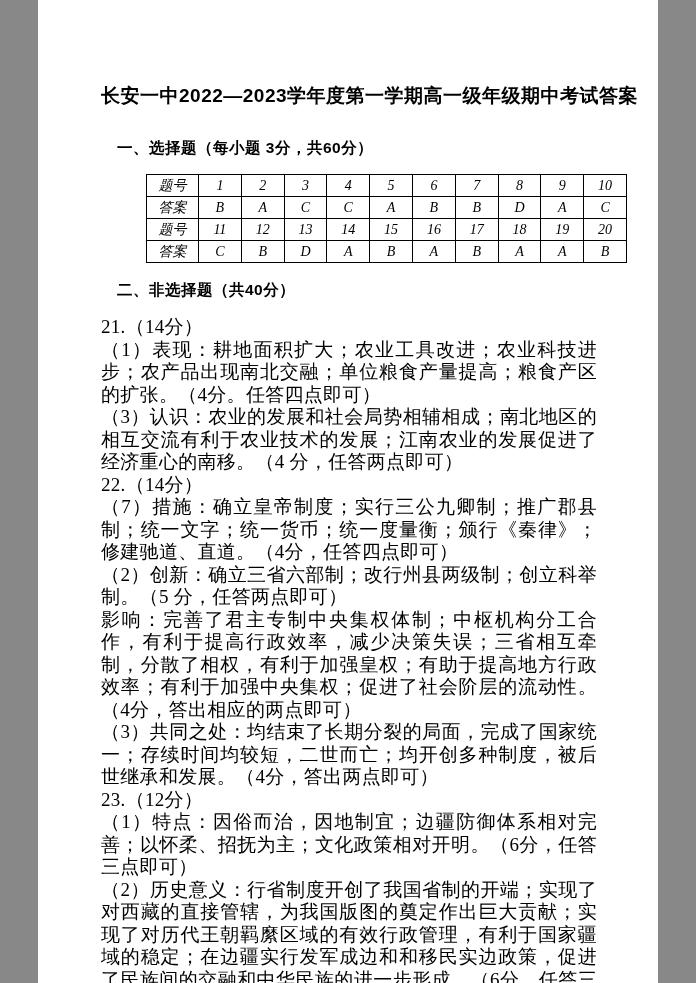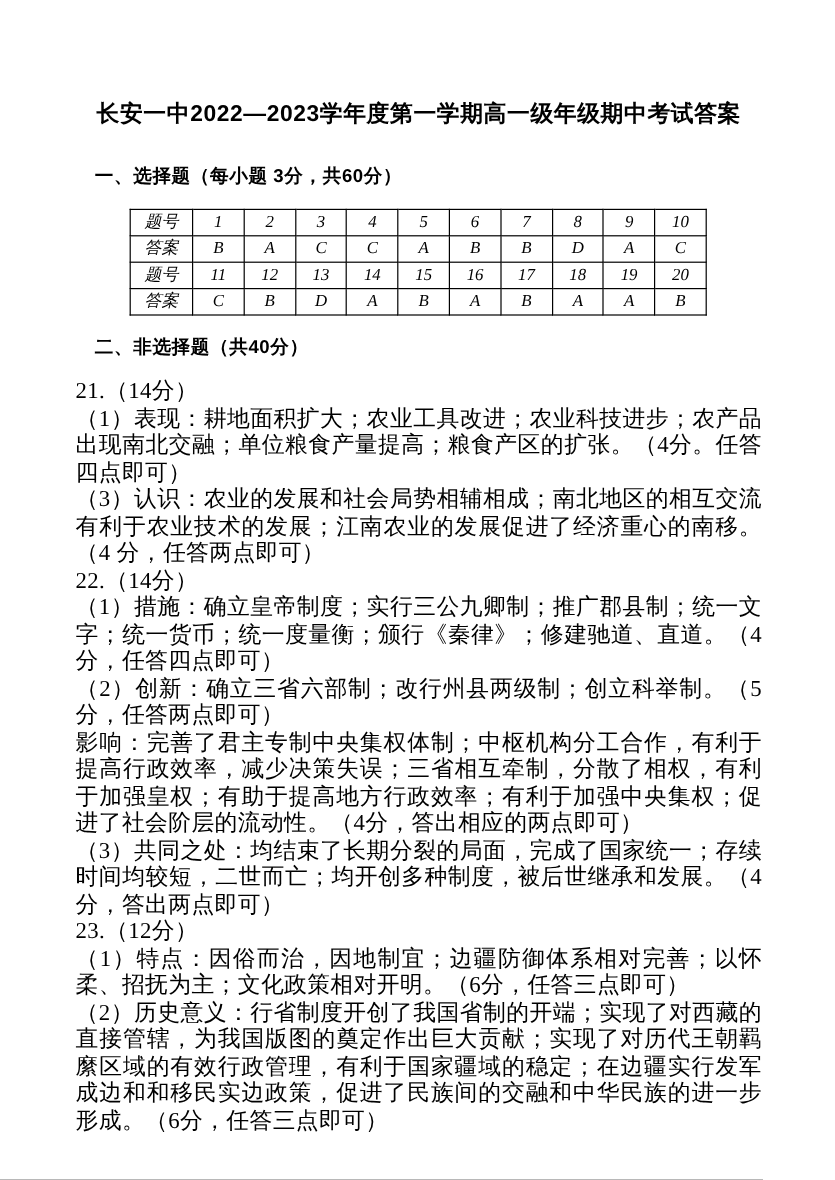--- a/index.html
+++ b/index.html
@@ -1,18 +1,18 @@
 <!DOCTYPE html>
 <html><head>
 <meta charset="utf-8">
 <style>
   html, body { margin: 0; padding: 0; background: #888; }
   .page {
     position: relative;
-    width: 696px;
+    width: 620px;
     height: 983px;
     margin: 0 auto;
     background: #ffffff;
     color: #000000;
     font-family: "Liberation Serif", serif;
     box-sizing: border-box;
     padding: 84px 61px 0 63px;
     overflow: hidden;
   }
   .title {
@@ -139,21 +139,21 @@
   </tbody>
     </table>
 
   <h2 class="section-heading">二、非选择题（共40分）</h2>
 
   <div class="body-text">
     <p class="qnum">21.（14分）</p>
     <p>（1）表现：耕地面积扩大；农业工具改进；农业科技进步；农产品出现南北交融；单位粮食产量提高；粮食产区的扩张。（4分。任答四点即可）</p>
     <p>（3）认识：农业的发展和社会局势相辅相成；南北地区的相互交流有利于农业技术的发展；江南农业的发展促进了经济重心的南移。（4 分，任答两点即可）</p>
     <p class="qnum">22.（14分）</p>
-    <p>（1）措施：确立皇帝制度；实行三公九卿制；推广郡县制；统一文字；统一货币；统一度量衡；颁行《秦律》；修建驰道、直道。（4分，任答四点即可）</p>
+    <p>（7）措施：确立皇帝制度；实行三公九卿制；推广郡县制；统一文字；统一货币；统一度量衡；颁行《秦律》；修建驰道、直道。（4分，任答四点即可）</p>
     <p>（2）创新：确立三省六部制；改行州县两级制；创立科举制。（5 分，任答两点即可）</p>
     <p>影响：完善了君主专制中央集权体制；中枢机构分工合作，有利于提高行政效率，减少决策失误；三省相互牵制，分散了相权，有利于加强皇权；有助于提高地方行政效率；有利于加强中央集权；促进了社会阶层的流动性。（4分，答出相应的两点即可）</p>
     <p>（3）共同之处：均结束了长期分裂的局面，完成了国家统一；存续时间均较短，二世而亡；均开创多种制度，被后世继承和发展。（4分，答出两点即可）</p>
     <p class="qnum">23.（12分）</p>
     <p>（1）特点：因俗而治，因地制宜；边疆防御体系相对完善；以怀柔、招抚为主；文化政策相对开明。（6分，任答三点即可）</p>
     <p>（2）历史意义：行省制度开创了我国省制的开端；实现了对西藏的直接管辖，为我国版图的奠定作出巨大贡献；实现了对历代王朝羁縻区域的有效行政管理，有利于国家疆域的稳定；在边疆实行发军成边和和移民实边政策，促进了民族间的交融和中华民族的进一步形成。（6分，任答三点即可）</p>
   </div>
 
 </div>
 

